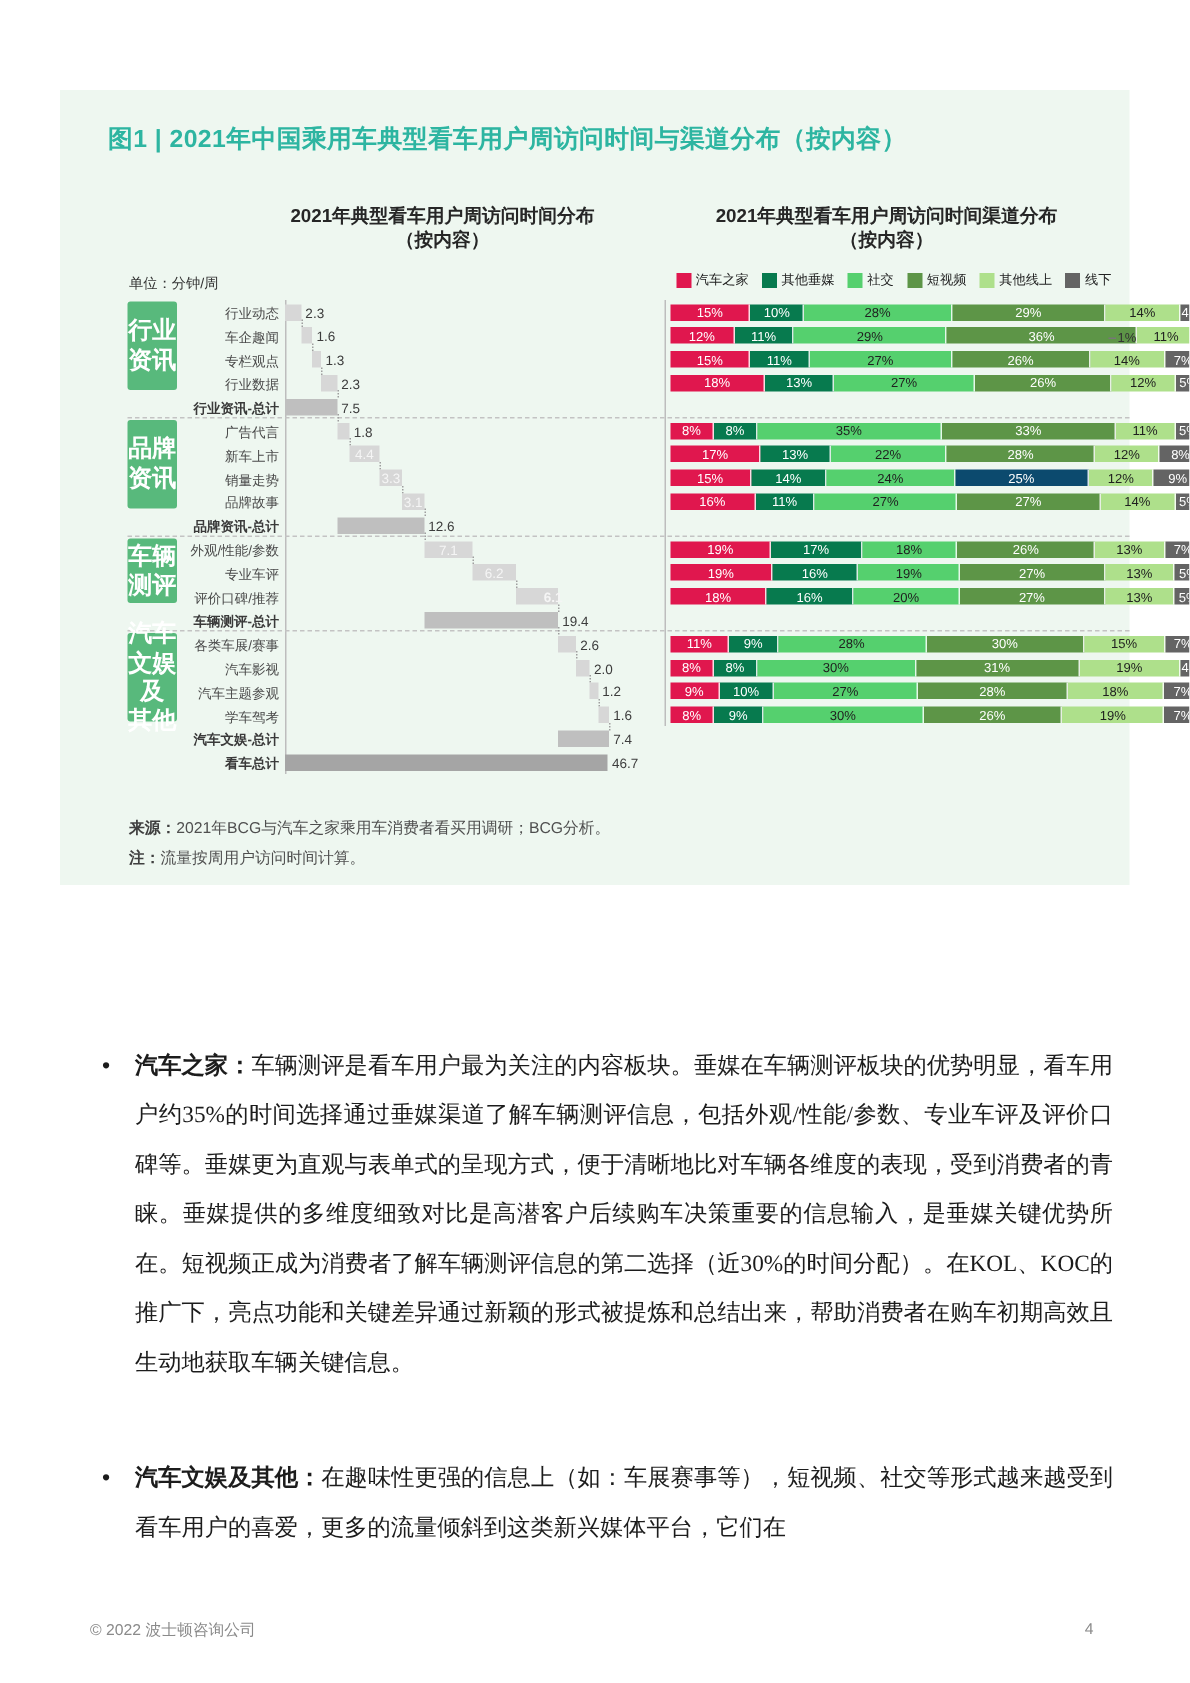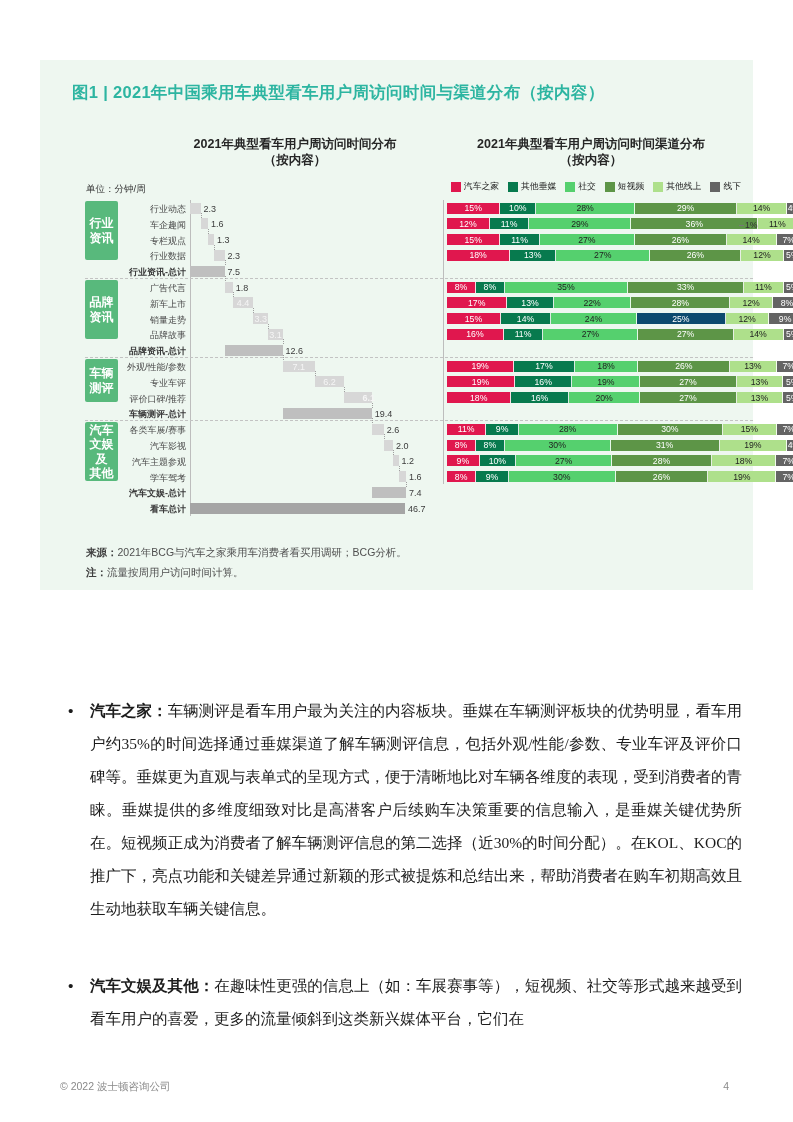--- a/index.html
+++ b/index.html
@@ -15,21 +15,21 @@
   .unit { position:absolute; left:46px; top:123px; font-size:9.5px; color:#333; }
   .legend { position:absolute; right:12px; top:121px; display:flex; gap:9px; align-items:center; }
   .legend-item { display:flex; align-items:center; gap:3px; }
   .legend-item .sw { width:10px; height:10px; display:inline-block; }
   .legend-item .lb { font-size:8.8px; color:#222; }
 
   .chart { position:absolute; left:0; top:140px; width:713px; height:318px; }
   .vax { position:absolute; width:0; border-left:1px solid #bdbdbd; top:0; }
   .sep { position:absolute; left:45px; width:668px; border-top:1px dashed #c3c3c3; }
   .gbox { position:absolute; left:45px; width:33px; background:#58b97c; border-radius:2px;
-          color:#fff; font-weight:bold; font-size:12px; line-height:1.2; display:flex;
+          color:#fff; font-weight:bold; font-size:16px; line-height:1.2; display:flex;
           align-items:center; justify-content:center; text-align:center; }
   .crow { position:absolute; left:0; width:713px; height:15.8px; }
   .rlabel { position:absolute; left:40px; width:106px; top:3px; font-size:9px; color:#4a4a4a; text-align:right; white-space:nowrap; }
   .rlabel.tt { font-weight:bold; color:#3a3a3a; }
   .lbar { position:absolute; top:2.5px; height:11px; background:#d7d7d7; }
   .lbar.tt { background:#bfbfbf; }
   .lbar.gg { background:#a5a5a5; }
   .lval { position:absolute; top:3.5px; font-size:9px; color:#3c3c3c; white-space:nowrap; }
   .lval.inside { color:#f5f5f5; text-align:center; }
   .conn { position:absolute; width:0; border-left:1px dotted #9e9e9e; height:5px; }

